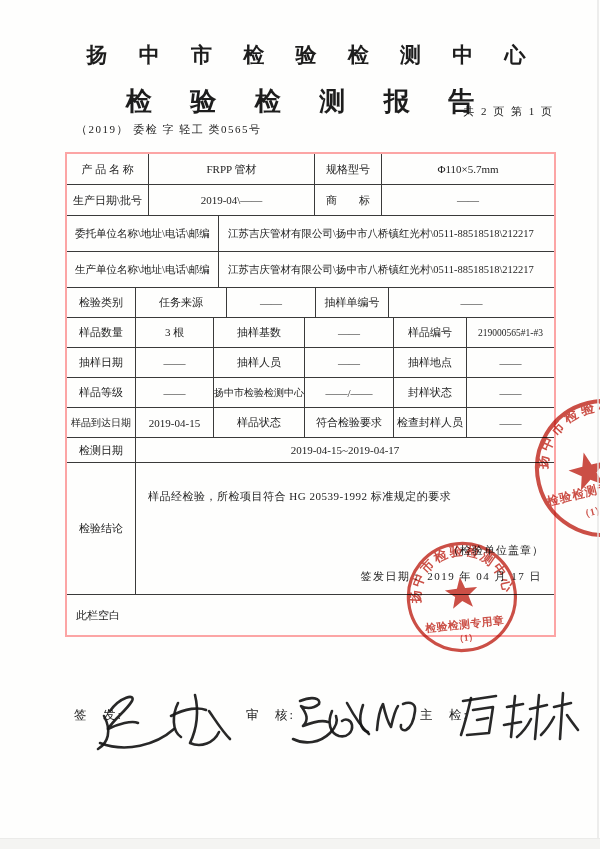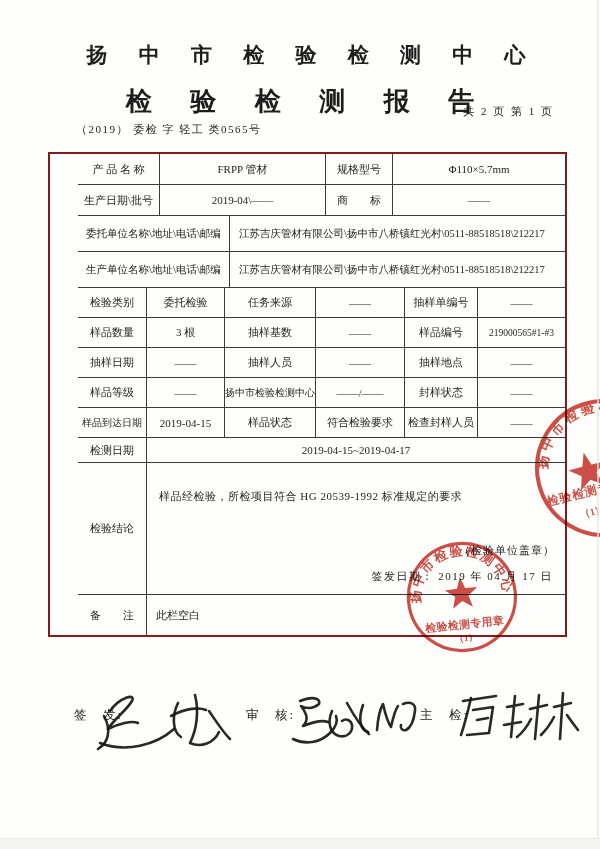--- a/index.html
+++ b/index.html
@@ -13,21 +13,21 @@
   .scan-strip{position:absolute;left:0;right:0;bottom:0;height:10px;background:#f4f4f2;border-top:1px solid #ebebe9;}
   .scan-edge-r{position:absolute;right:1px;top:0;bottom:0;width:2px;background:#e6e6e4;opacity:.7;}
 
   .org-name{position:absolute;top:41px;left:0;right:0;text-align:center;
     font-size:21px;font-weight:bold;letter-spacing:13px;text-indent:13px;white-space:nowrap;padding-left:12px;}
   .report-title{position:absolute;top:84px;left:0;right:0;text-align:center;
     font-size:26px;font-weight:bold;letter-spacing:16px;text-indent:16px;white-space:nowrap;}
   .doc-no{position:absolute;top:122px;left:76px;font-size:11px;letter-spacing:1.5px;}
   .page-ind{position:absolute;top:104px;right:46px;font-size:11px;letter-spacing:2px;margin-left:40px;}
 
-  .tbl{position:absolute;left:48px;top:152px;width:487px;border:2px solid #7f1d1d;background:transparent;padding-left:28px;}
+  .tbl{position:absolute;left:65px;top:152px;width:487px;border:2px solid #fca5a5;background:transparent;}
   .tr{display:flex;border-bottom:1px solid #3a3a3a;width:100%;}
   .tr:last-child{border-bottom:none;}
   .td{border-right:1px solid #3a3a3a;box-sizing:border-box;display:flex;align-items:center;justify-content:center;
       font-size:11px;white-space:nowrap;overflow:hidden;}
   .td:last-child{border-right:none;flex:1;}
   .left{justify-content:flex-start;padding-left:9px;}
   .small{font-size:10.5px;}
   .h30{height:30px}.h35{height:35px}.h29{height:29px}.h24{height:24px}.h64{height:64px}.h131{height:131px}.h40{height:40px}
   .w82{flex:0 0 82px}.w166{flex:0 0 166px}.w67{flex:0 0 67px}.w172{flex:0 0 172px}
   .w152{flex:0 0 152px}.w335{flex:0 0 335px}
@@ -78,21 +78,20 @@
       <div class="td w335 left small">江苏吉庆管材有限公司\扬中市八桥镇红光村\0511-88518518\212217</div>
     </div>
 
     <div class="tr h35">
       <div class="td w152 small">生产单位名称\地址\电话\邮编</div>
       <div class="td w335 left small">江苏吉庆管材有限公司\扬中市八桥镇红光村\0511-88518518\212217</div>
     </div>
 
     <div class="tr h29">
       <div class="td w69">检验类别</div>
-      <div class="td w78">委托检验</div>
       <div class="td w91">任务来源</div>
       <div class="td w89">——</div>
       <div class="td w73">抽样单编号</div>
       <div class="td w87">——</div>
     </div>
 
     <div class="tr h29">
       <div class="td w69">样品数量</div>
       <div class="td w78">3 根</div>
       <div class="td w91">抽样基数</div>
@@ -137,21 +136,20 @@
     <div class="tr h131">
       <div class="td w69">检验结论</div>
       <div class="td w418 conc">
         <div class="conc-text">样品经检验，所检项目符合 HG 20539-1992 标准规定的要求</div>
         <div class="conc-hint">（检验单位盖章）</div>
         <div class="conc-date">签发日期：  2019 年 04 月 17 日</div>
       </div>
     </div>
 
     <div class="tr h40">
-      <div class="td w69">备　　注</div>
       <div class="td w418 left">此栏空白</div>
     </div>
   </div>
 
   <div class="sig-label" style="left:74px;">签　发:</div>
   <div class="sig-label" style="left:246px;">审　核:</div>
   <div class="sig-label" style="left:420px;">主　检:</div>
 
   <svg class="sig-svg" width="520" height="78" viewBox="0 0 520 78">
     <g aria-label="张轶">

